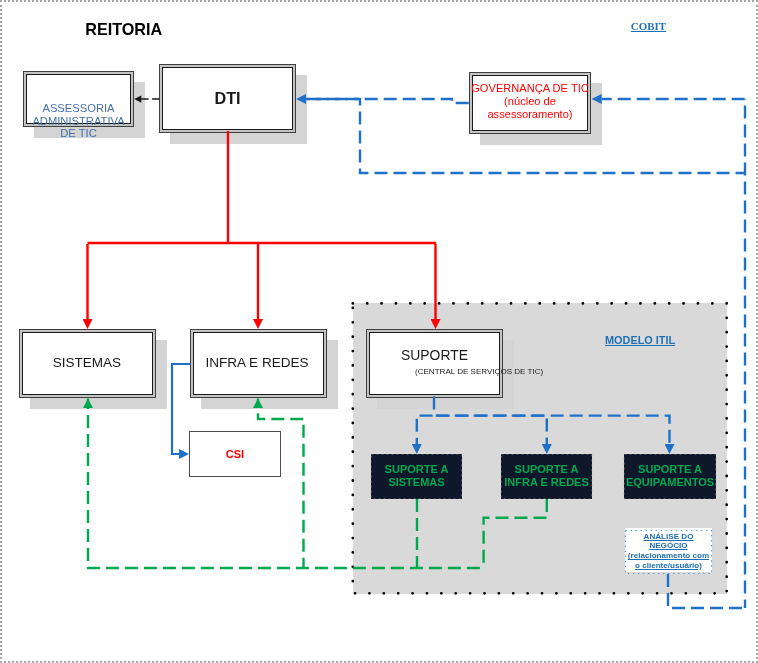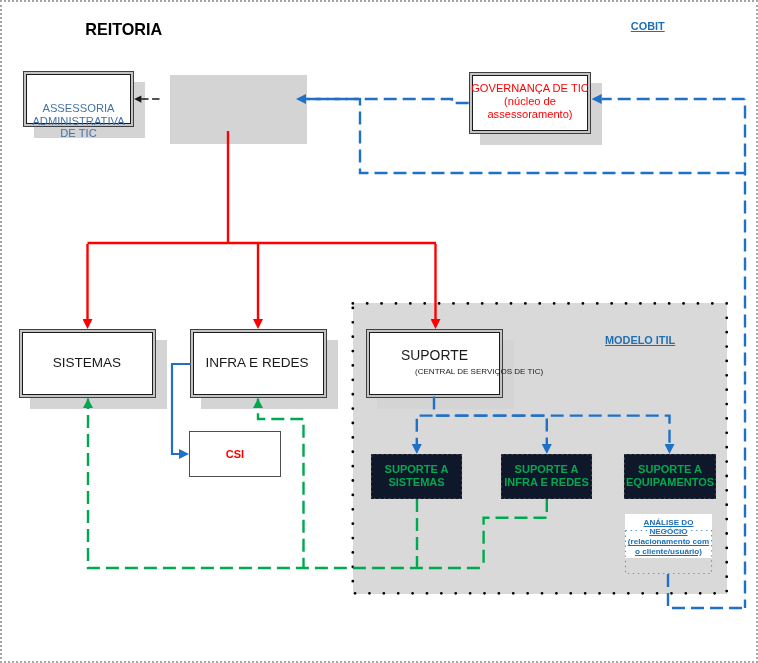--- a/index.html
+++ b/index.html
@@ -31,21 +31,21 @@
 
   .blue-dot-box{position:absolute;box-sizing:border-box;background:#ffffff;
     z-index:4;display:flex;flex-direction:column;
     align-items:center;justify-content:center;}
   svg#dotframes{position:absolute;left:0;top:0;width:758px;height:663px;overflow:visible;z-index:5;
     pointer-events:none;}
 
   .lbl{position:absolute;white-space:nowrap;z-index:6;}
   #title-reitoria{left:85.2px;top:20px;font-size:16.2px;font-weight:bold;color:#000;}
   #lbl-cobit{left:630.8px;top:20.2px;font-size:10.9px;font-weight:bold;color:#1f6fb5;
-    text-decoration:underline;}
+    text-decoration:underline;font-family:Liberation Serif, serif;}
   #lbl-itil{left:605px;top:333.8px;font-size:10.9px;font-weight:bold;color:#1f6fb5;
     text-decoration:underline;}
 
   .t-blue{color:#4472a8;}
   .t-red{color:#ff0000;}
   .t-black{color:#1a1a1a;}
   .t-green{color:#00a94f;}
   .bx-txt, .bx-txt div{white-space:nowrap;}
 </style>
 </head>
@@ -125,20 +125,25 @@
   <div class="box3d" style="left:23px;top:71px;width:111px;height:56px;">
     <div class="inner">
       <div class="bx-txt t-blue" style="font-size:11.2px;line-height:12.9px;text-align:center;margin-top:44px;">
         <div>ASSESSORIA</div>
         <div>ADMINISTRATIVA</div>
         <div>DE TIC</div>
       </div>
     </div>
   </div>
 
+  <div class="box3d" style="left:159px;top:64px;width:137px;height:69px;">
+    <div class="inner">
+      <div class="bx-txt t-black" style="font-size:16.2px;font-weight:bold;position:relative;top:0px;">DTI</div>
+    </div>
+  </div>
 
   <div class="box3d" style="left:469px;top:72px;width:122px;height:62px;">
     <div class="inner">
       <div class="bx-txt t-red" style="font-size:11.1px;line-height:12.9px;text-align:center;position:relative;top:-1.5px;">
         <div>GOVERNANÇA DE TIC</div>
         <div>(núcleo de</div>
         <div>assessoramento)</div>
       </div>
     </div>
   </div>
@@ -180,21 +185,21 @@
     </div>
   </div>
 
   <div class="dot-box" style="left:624px;top:454px;width:92px;height:45px;">
     <div class="bx-txt t-green" style="font-size:11px;line-height:12.4px;text-align:center;font-weight:bold;position:relative;top:-0.8px;">
       <div>SUPORTE A</div>
       <div>EQUIPAMENTOS</div>
     </div>
   </div>
 
-  <div class="blue-dot-box" style="left:625px;top:514px;width:87px;height:44px;">
+  <div class="blue-dot-box" style="left:625px;top:528px;width:87px;height:44px;">
     <div class="bx-txt" style="font-size:8.1px;line-height:9.8px;text-align:center;font-weight:bold;color:#1f6fb5;text-decoration:underline;position:relative;top:1.2px;">
       <div>ANÁLISE DO</div>
       <div>NEGÓCIO</div>
       <div>(relacionamento com</div>
       <div>o cliente/usuário)</div>
     </div>
   </div>
 
   <svg id="dotframes" viewBox="0 0 758 663" width="758" height="663">
     <g fill="none" stroke="#4d4d4d" stroke-width="1.15" stroke-dasharray="1.8 3.2">

